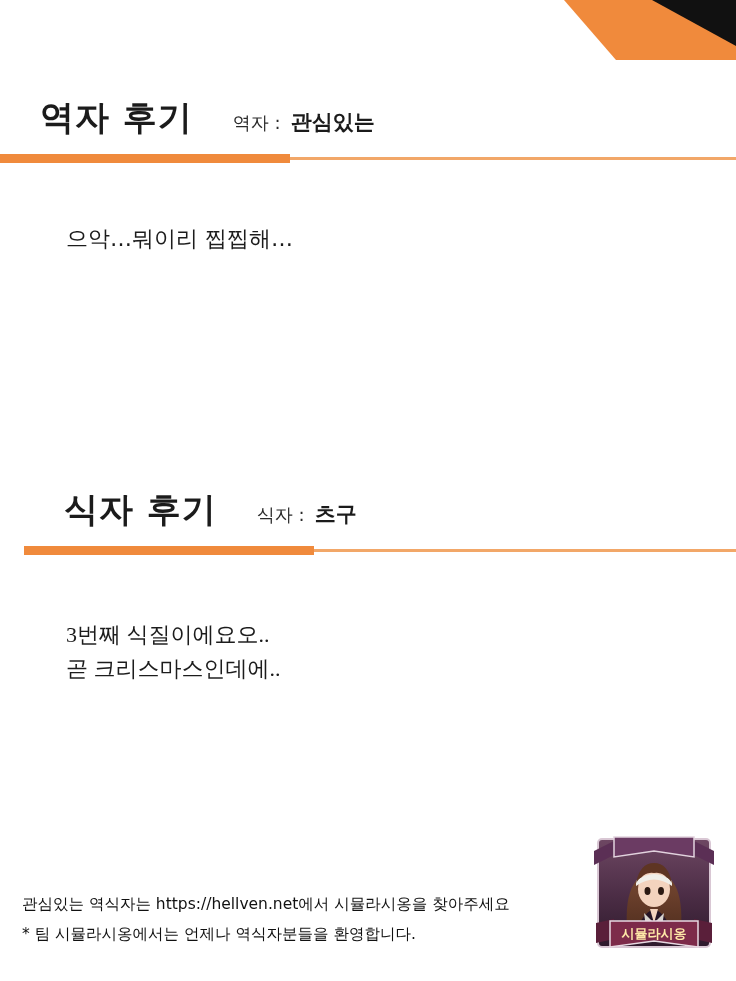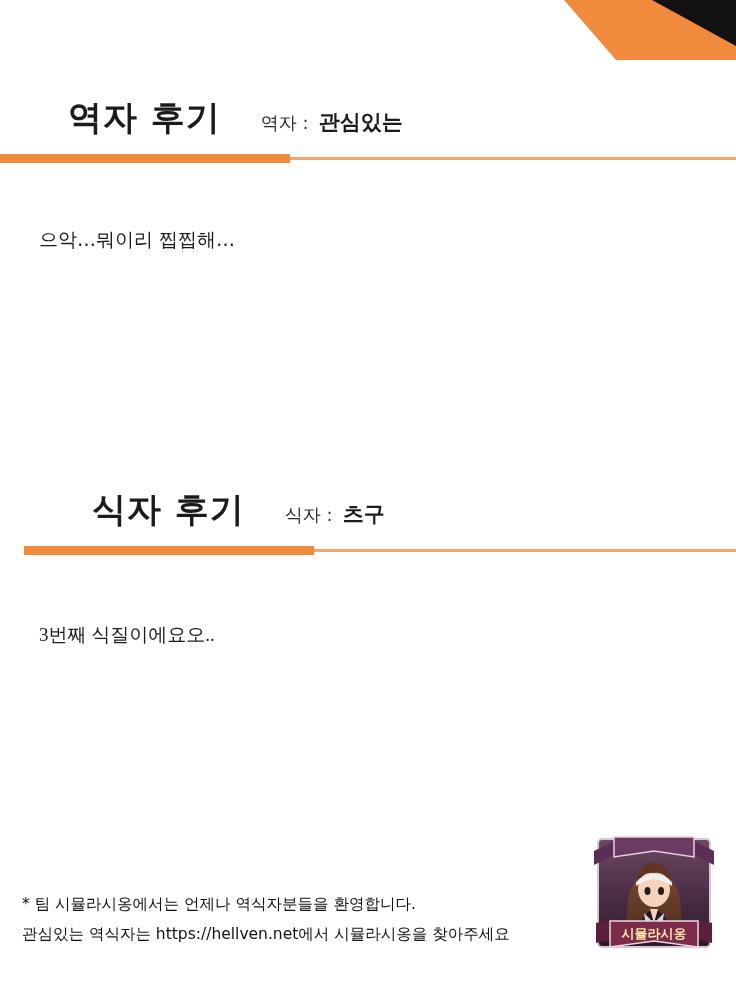--- a/index.html
+++ b/index.html
@@ -52,21 +52,21 @@
 
   
   .section {
     position: absolute;
     left: 0;
     width: 736px;
   }
   .section-title-row {
     display: flex;
     align-items: baseline;
-    padding-left: 68px;
+    padding-left: 40px;
   }
   .section-title {
     font-size: 34px;
     font-weight: bold;
     color: #1b1b1b;
     letter-spacing: 1px;
     line-height: 1;
   }
   .section-credit {
     margin-left: 40px;
@@ -98,22 +98,22 @@
   .rule .rule-thin {
     position: absolute;
     left: 290px;
     top: 3px;
     width: 446px;
     height: 3px;
     background: #f2a768;
   }
 
   .body-text {
-    padding-left: 39px;
-    font-size: 19px;
+    padding-left: 66px;
+    font-size: 22px;
     line-height: 34px;
     color: #1c1c1c;
   }
 
   
   #section-translator { top: 100px; }
   #translator-body { position: absolute; top: 222px; left: 0; width: 736px; }
 
   #section-typesetter { top: 492px; margin-left: 24px; }
   #typesetter-body { position: absolute; top: 618px; left: 0; width: 736px; font-family: Liberation Serif, serif; }
@@ -173,25 +173,26 @@
     </div>
   </div>
   <div class="rule">
     <div class="rule-thick"></div>
     <div class="rule-thin"></div>
   </div>
 </div>
 
 <div id="typesetter-body">
   <div class="body-text">3번째 식질이에요오..</div>
+  <div class="body-text">곧 크리스마스인데에..</div>
 </div>
 
 <div class="footer">
+  <div>관심있는 역식자는 https://hellven.net에서 시뮬라시옹을 찾아주세요</div>
   <div>* 팀 시뮬라시옹에서는 언제나 역식자분들을 환영합니다.</div>
-  <div>관심있는 역식자는 https://hellven.net에서 시뮬라시옹을 찾아주세요</div>
 </div>
 
 <div class="logo">
   <svg width="140" height="134" viewBox="0 0 140 134" xmlns="http://www.w3.org/2000/svg">
     <defs>
       <linearGradient id="bgGrad" x1="0" y1="0" x2="0" y2="1">
         <stop offset="0%" stop-color="#6e4763"></stop>
         <stop offset="55%" stop-color="#4a2c44"></stop>
         <stop offset="100%" stop-color="#2e1a2c"></stop>
       </linearGradient>

